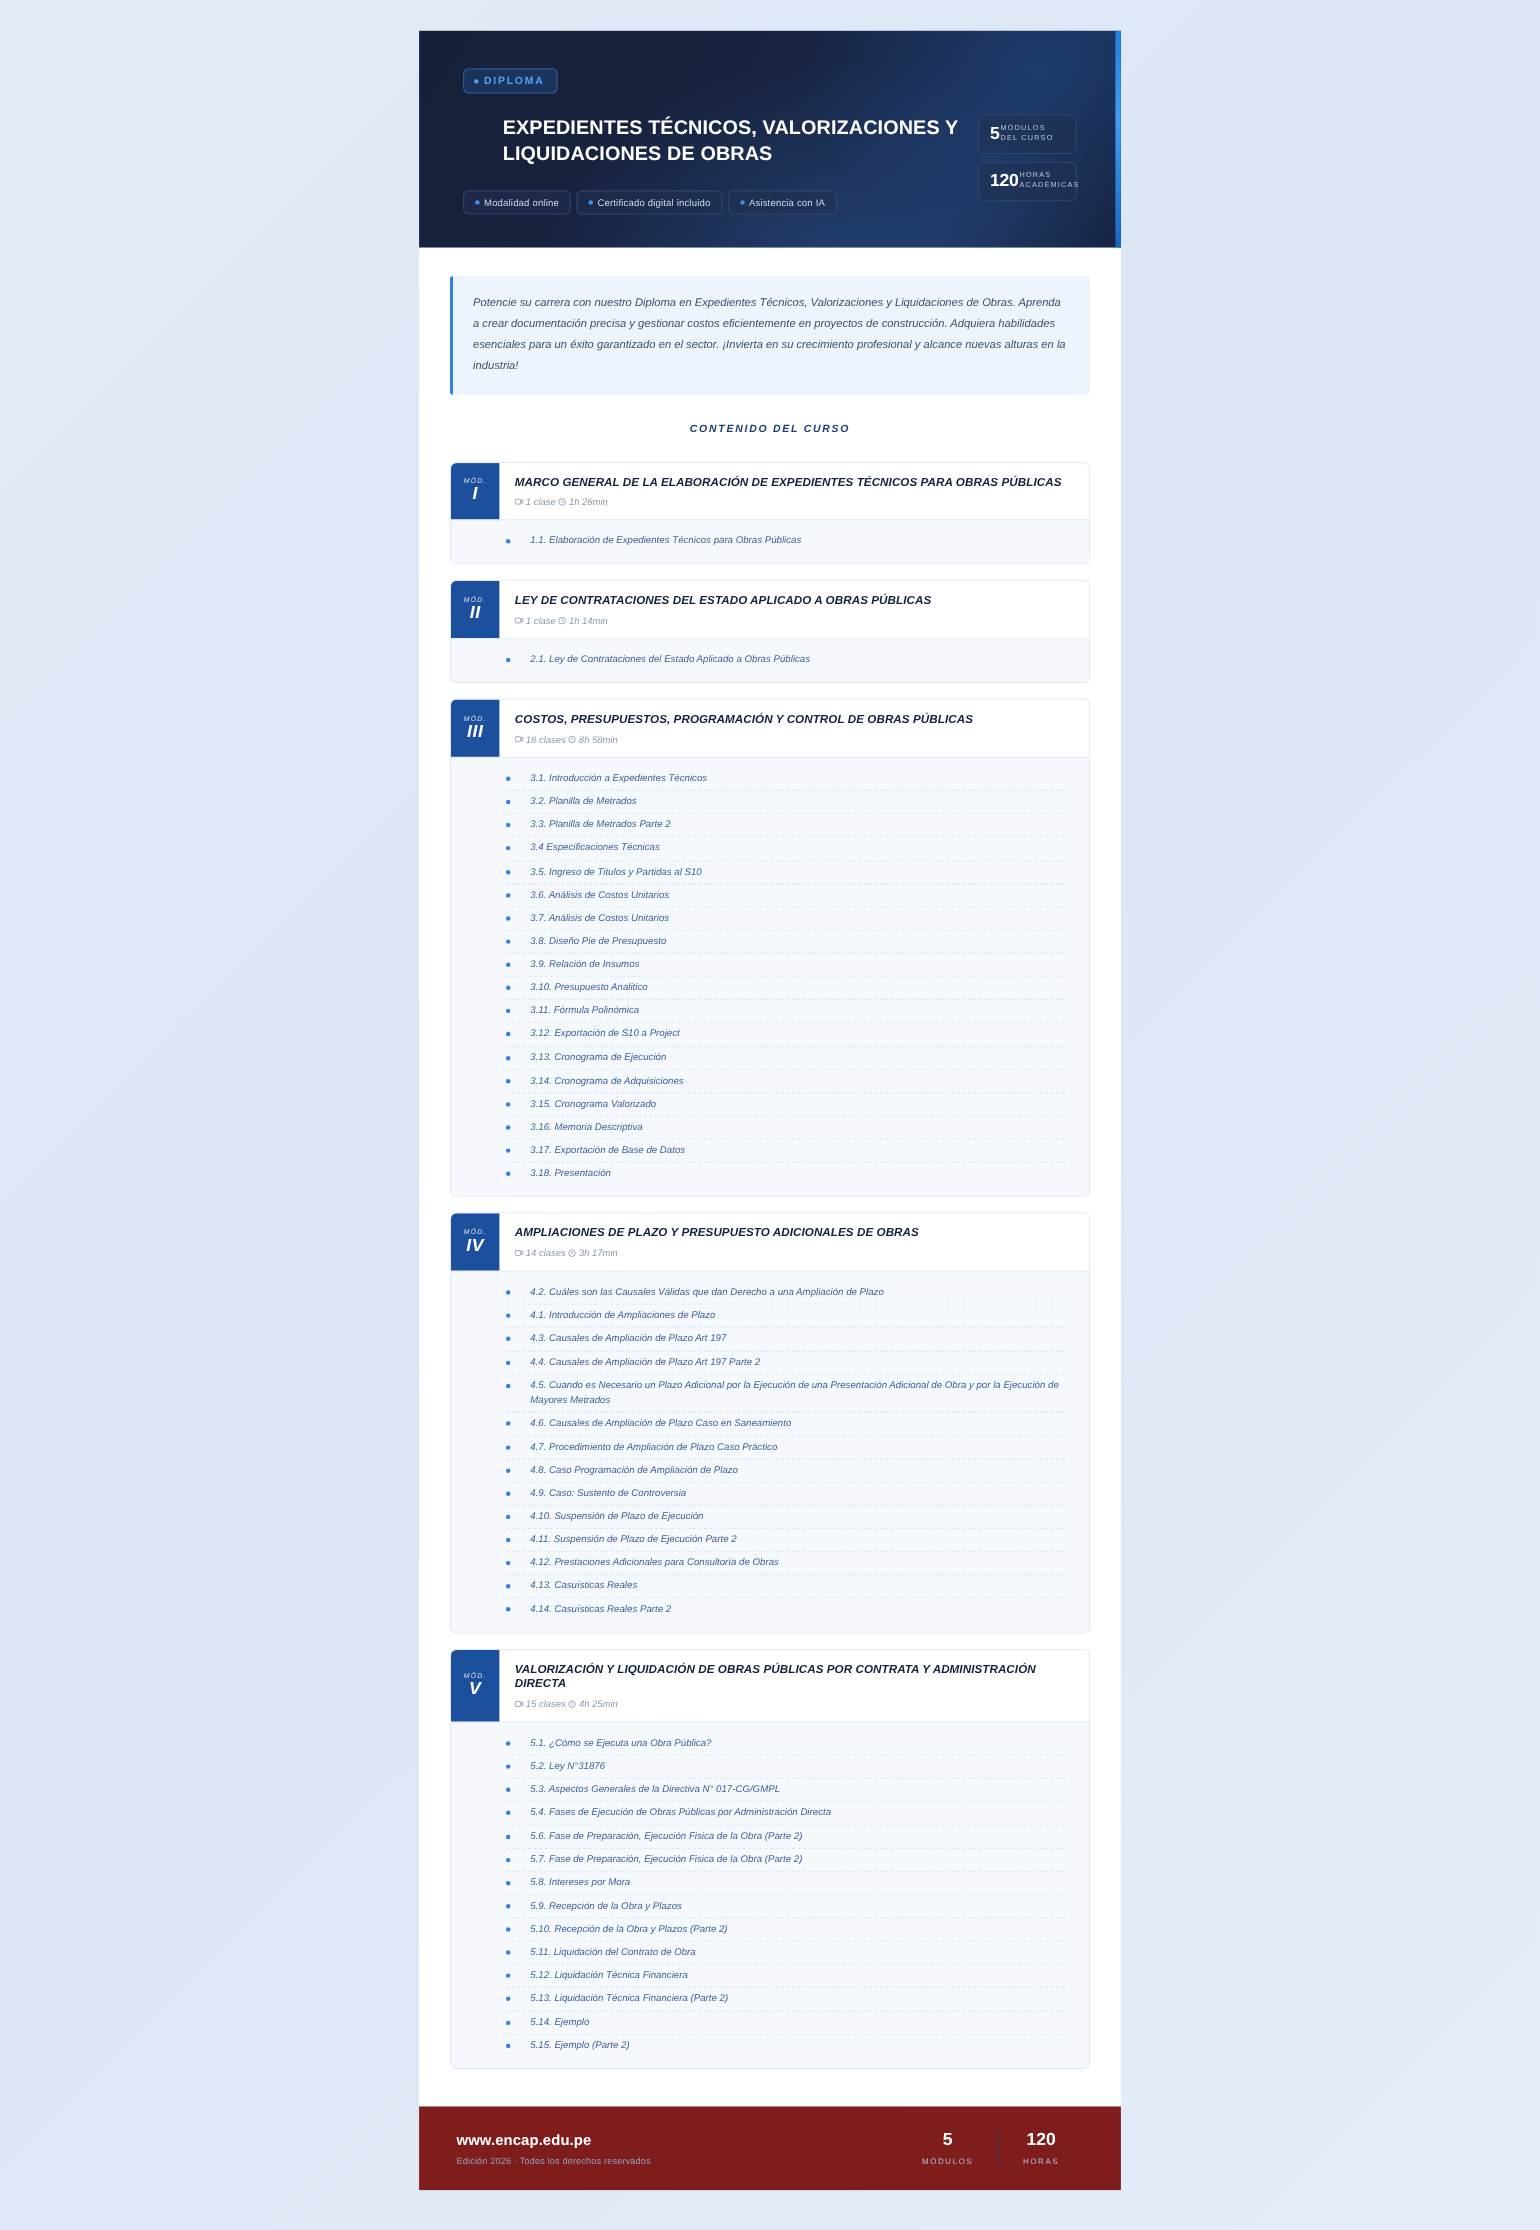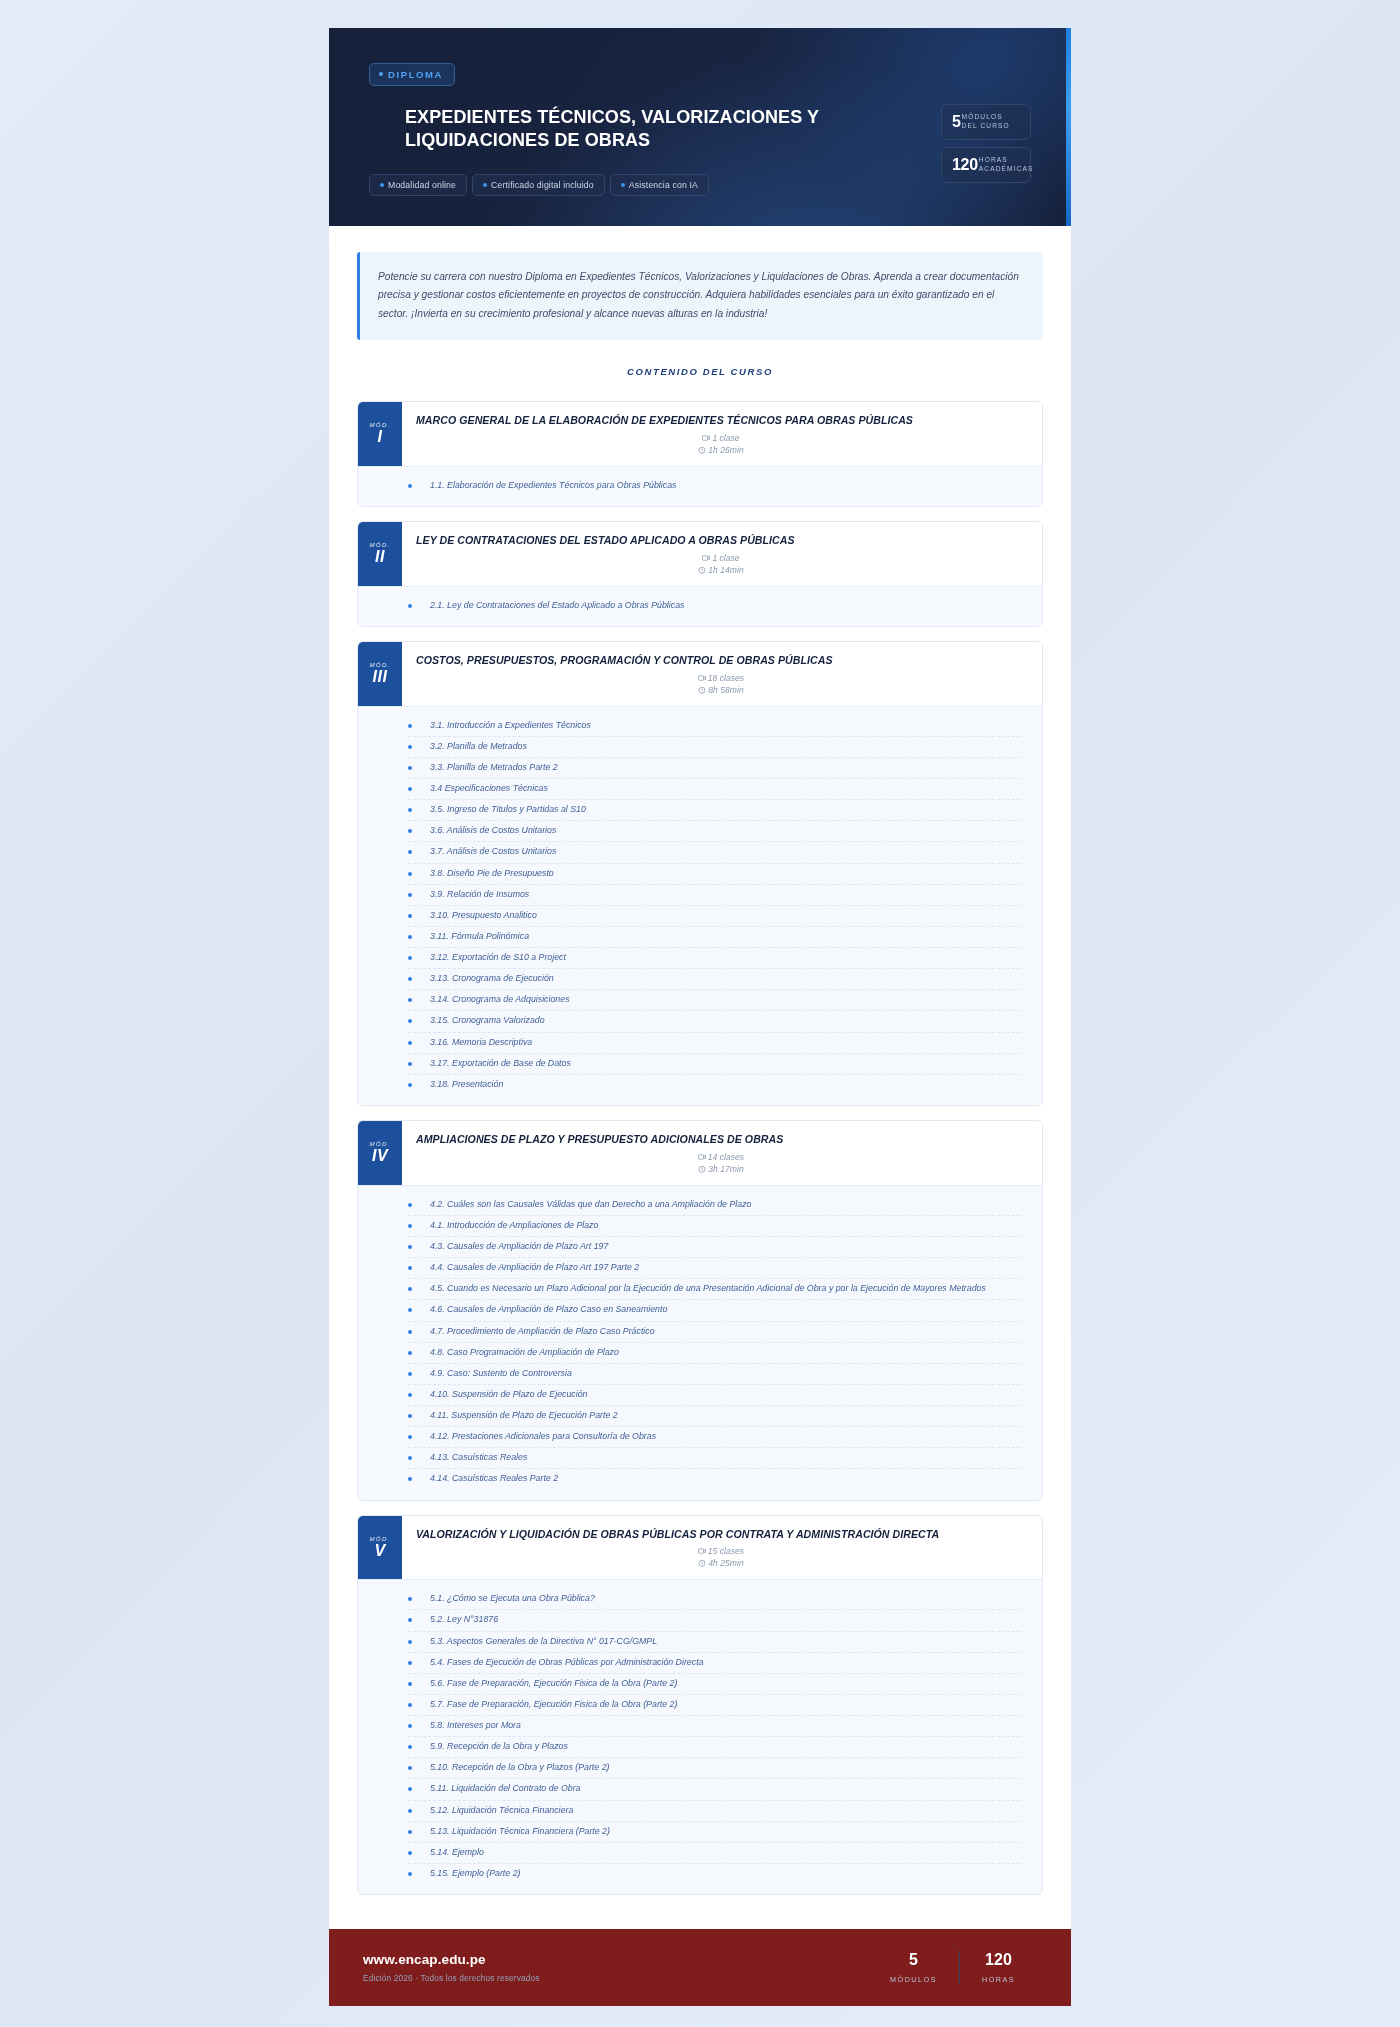--- a/index.html
+++ b/index.html
@@ -13,21 +13,21 @@
 
   body {
     display: flex;
     justify-content: center;
     background: linear-gradient(135deg, #e3ebf8 0%, #dbe5f4 45%, #e6edf9 100%);
     padding: 28px 0 60px 0;
     min-height: 2027px;
   }
 
   .page {
-    width: 742px;
+    width: 638px;
     position: relative;
   }
 
   
   .hero {
     position: relative;
     background:
       radial-gradient(ellipse 420px 300px at 62% 120%, rgba(56,122,210,0.30) 0%, rgba(56,122,210,0.0) 70%),
       radial-gradient(ellipse 300px 220px at 88% 18%, rgba(40,98,180,0.28) 0%, rgba(40,98,180,0) 72%),
       linear-gradient(125deg, #16203a 0%, #18233f 42%, #1a2c50 78%, #15203a 100%);
@@ -213,21 +213,20 @@
     letter-spacing: 0.05px;
     line-height: 1.3;
   }
   .mod-meta {
     margin-top: 5px;
     display: flex;
     align-items: center;
     gap: 2px;
     color: #8a98ad;
     font-size: 8.6px;
-    flex-direction: column;
   }
   .mod-meta .mi { display: inline-flex; align-items: center; gap: 2px; }
   .ico { width: 8px; height: 8px; flex: none; }
 
   .lessons {
     background: #f5f8fd;
     border-top: 1px solid #e7edf6;
     padding: 9px 22px 10px 50px;
   }
   .lesson {

